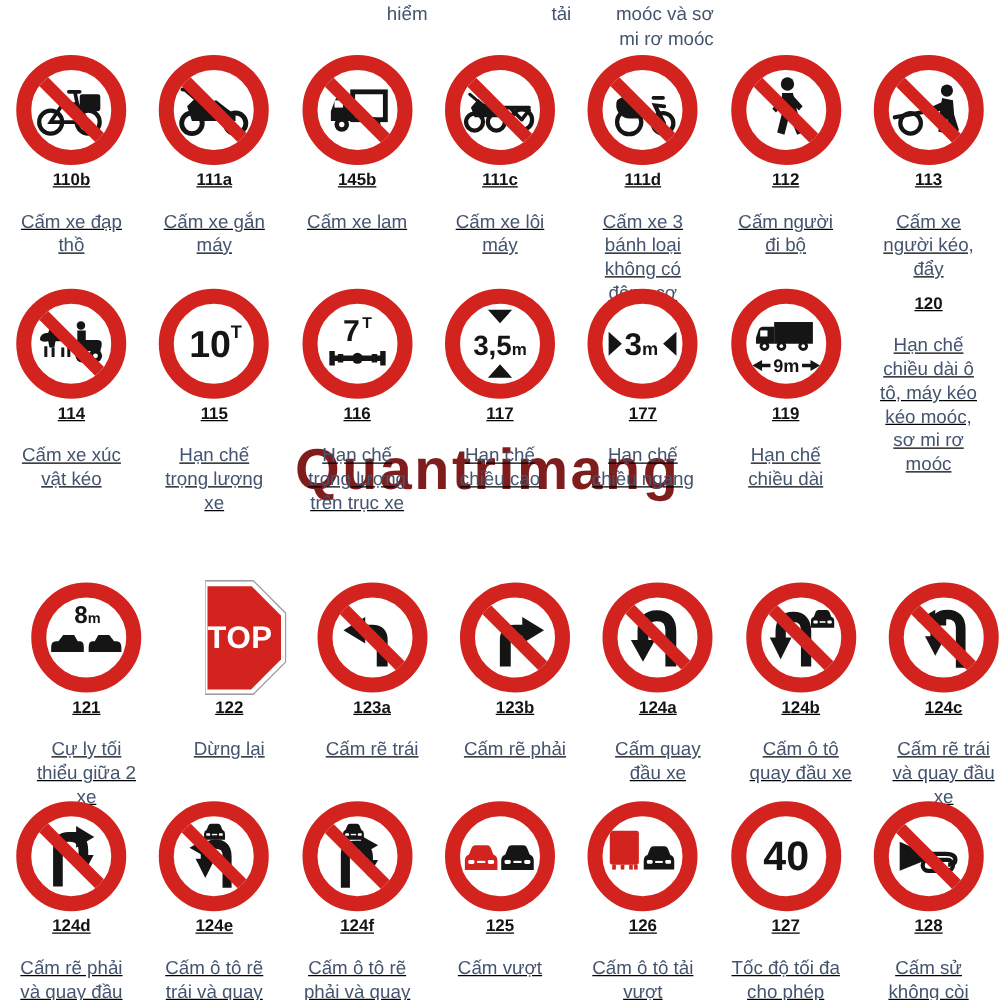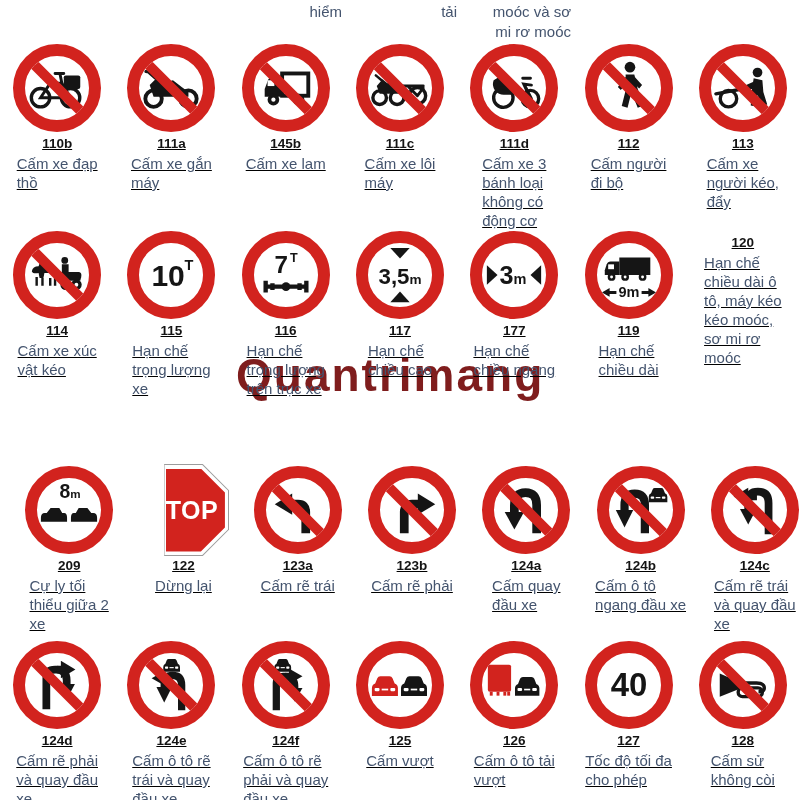--- a/index.html
+++ b/index.html
@@ -9,22 +9,22 @@
   .row{position:absolute;left:0;width:800px;display:grid;
        grid-template-columns:repeat(7,1fr);justify-items:center;}
   .cell{display:flex;flex-direction:column;align-items:center;width:100%;max-width:114px;text-decoration:underline;}
   .sign{position:relative;width:88px;height:88px;border-radius:50%;background:#fff;
         border:12px solid var(--red);box-sizing:border-box;overflow:hidden;flex:none;}
   .icon-box{position:absolute;inset:1px;z-index:1;}
   .icon-box svg{width:100%;height:100%;display:block;}
   .slash{position:absolute;left:-15%;top:50%;width:130%;height:10px;margin-top:-5px;
          background:var(--red);transform:rotate(45deg);z-index:2;}
   .code{margin-top:4px;font-size:13.5px;font-weight:bold;color:var(--code);line-height:15px;}
-  .caption{margin-top:3px;font-size:15px;line-height:19px;color:var(--caption);
-           text-align:left;white-space:pre-line;}
+  .caption{margin-top:17px;font-size:15px;line-height:19px;color:var(--caption);
+           text-align:center;white-space:pre-line;}
   
   .sign.octagon{width:92px;height:92px;border:none;border-radius:0;background:#9c9c9c;
         overflow:visible;margin-top:-2px;margin-bottom:-2px;
         clip-path:polygon(29% 0,71% 0,100% 29%,100% 71%,71% 100%,29% 100%);}
   .oct{position:absolute;clip-path:polygon(29% 0,71% 0,100% 29%,100% 71%,71% 100%,29% 100%);}
   .o2{inset:1px;background:#fff;}
   .o3{inset:3.5px;background:var(--red);display:flex;align-items:center;justify-content:center;}
   .stop-text{color:#fff;font-weight:bold;font-size:25px;letter-spacing:0.5px;}
   .frag{position:absolute;top:2px;text-align:right;font-size:15px;line-height:19.5px;
         color:var(--caption);white-space:pre-line;width:114px;}
@@ -287,21 +287,21 @@
     <div class="sign">
       <div class="icon-box">
             <svg viewBox="0 0 64 64">
               <text x="33" y="20" text-anchor="middle" font-family="Liberation Sans, sans-serif" font-weight="bold" fill="#151515"><tspan font-size="20">8</tspan><tspan font-size="12">m</tspan></text>
               <path d="M3 40 q0 -5 4 -5 h2 l4 -5 h9 l3 5 h2 q3 0 3 5 v4 H3 z" fill="#151515"></path>
               <path d="M61 40 q0 -5 -4 -5 h-2 l-4 -5 h-9 l-3 5 h-2 q-3 0 -3 5 v4 h27 z" fill="#151515"></path>
             </svg>
           </div>
 
     </div>
-    <div class="code">209</div>
+    <div class="code">121</div>
     <div class="caption">Cự ly tối
 thiểu giữa 2
 xe</div>
   </div>
       <div class="cell">
     <div class="sign octagon">
 
     <div class="oct o2">
             <div class="oct o3">
               <span class="stop-text">STOP</span>
@@ -362,21 +362,21 @@
                 <rect x="2.5" y="12.5" width="4.5" height="3" rx="1" fill="#fff"></rect>
                 <rect x="17" y="12.5" width="4.5" height="3" rx="1" fill="#fff"></rect>
                 <rect x="9" y="13.2" width="6" height="1.6" fill="#fff"></rect>
               </g>
             </svg>
           </div>
       <div class="slash"></div>
     </div>
     <div class="code">124b</div>
     <div class="caption">Cấm ô tô
-ngang đầu xe</div>
+quay đầu xe</div>
   </div>
       <div class="cell">
     <div class="sign">
       <div class="icon-box">
             <svg viewBox="0 0 64 64">
               <path d="M46 57 V25 Q46 13 35 13 Q25 13 25 23 v10" fill="none" stroke="#151515" stroke-width="8"></path>
               <polygon points="16.5,31 33.5,31 25,47" fill="#151515"></polygon>
               <path d="M34 18 H23" stroke="#151515" stroke-width="8"></path>
               <polygon points="25,9 25,27 10,18" fill="#151515"></polygon>
             </svg>

